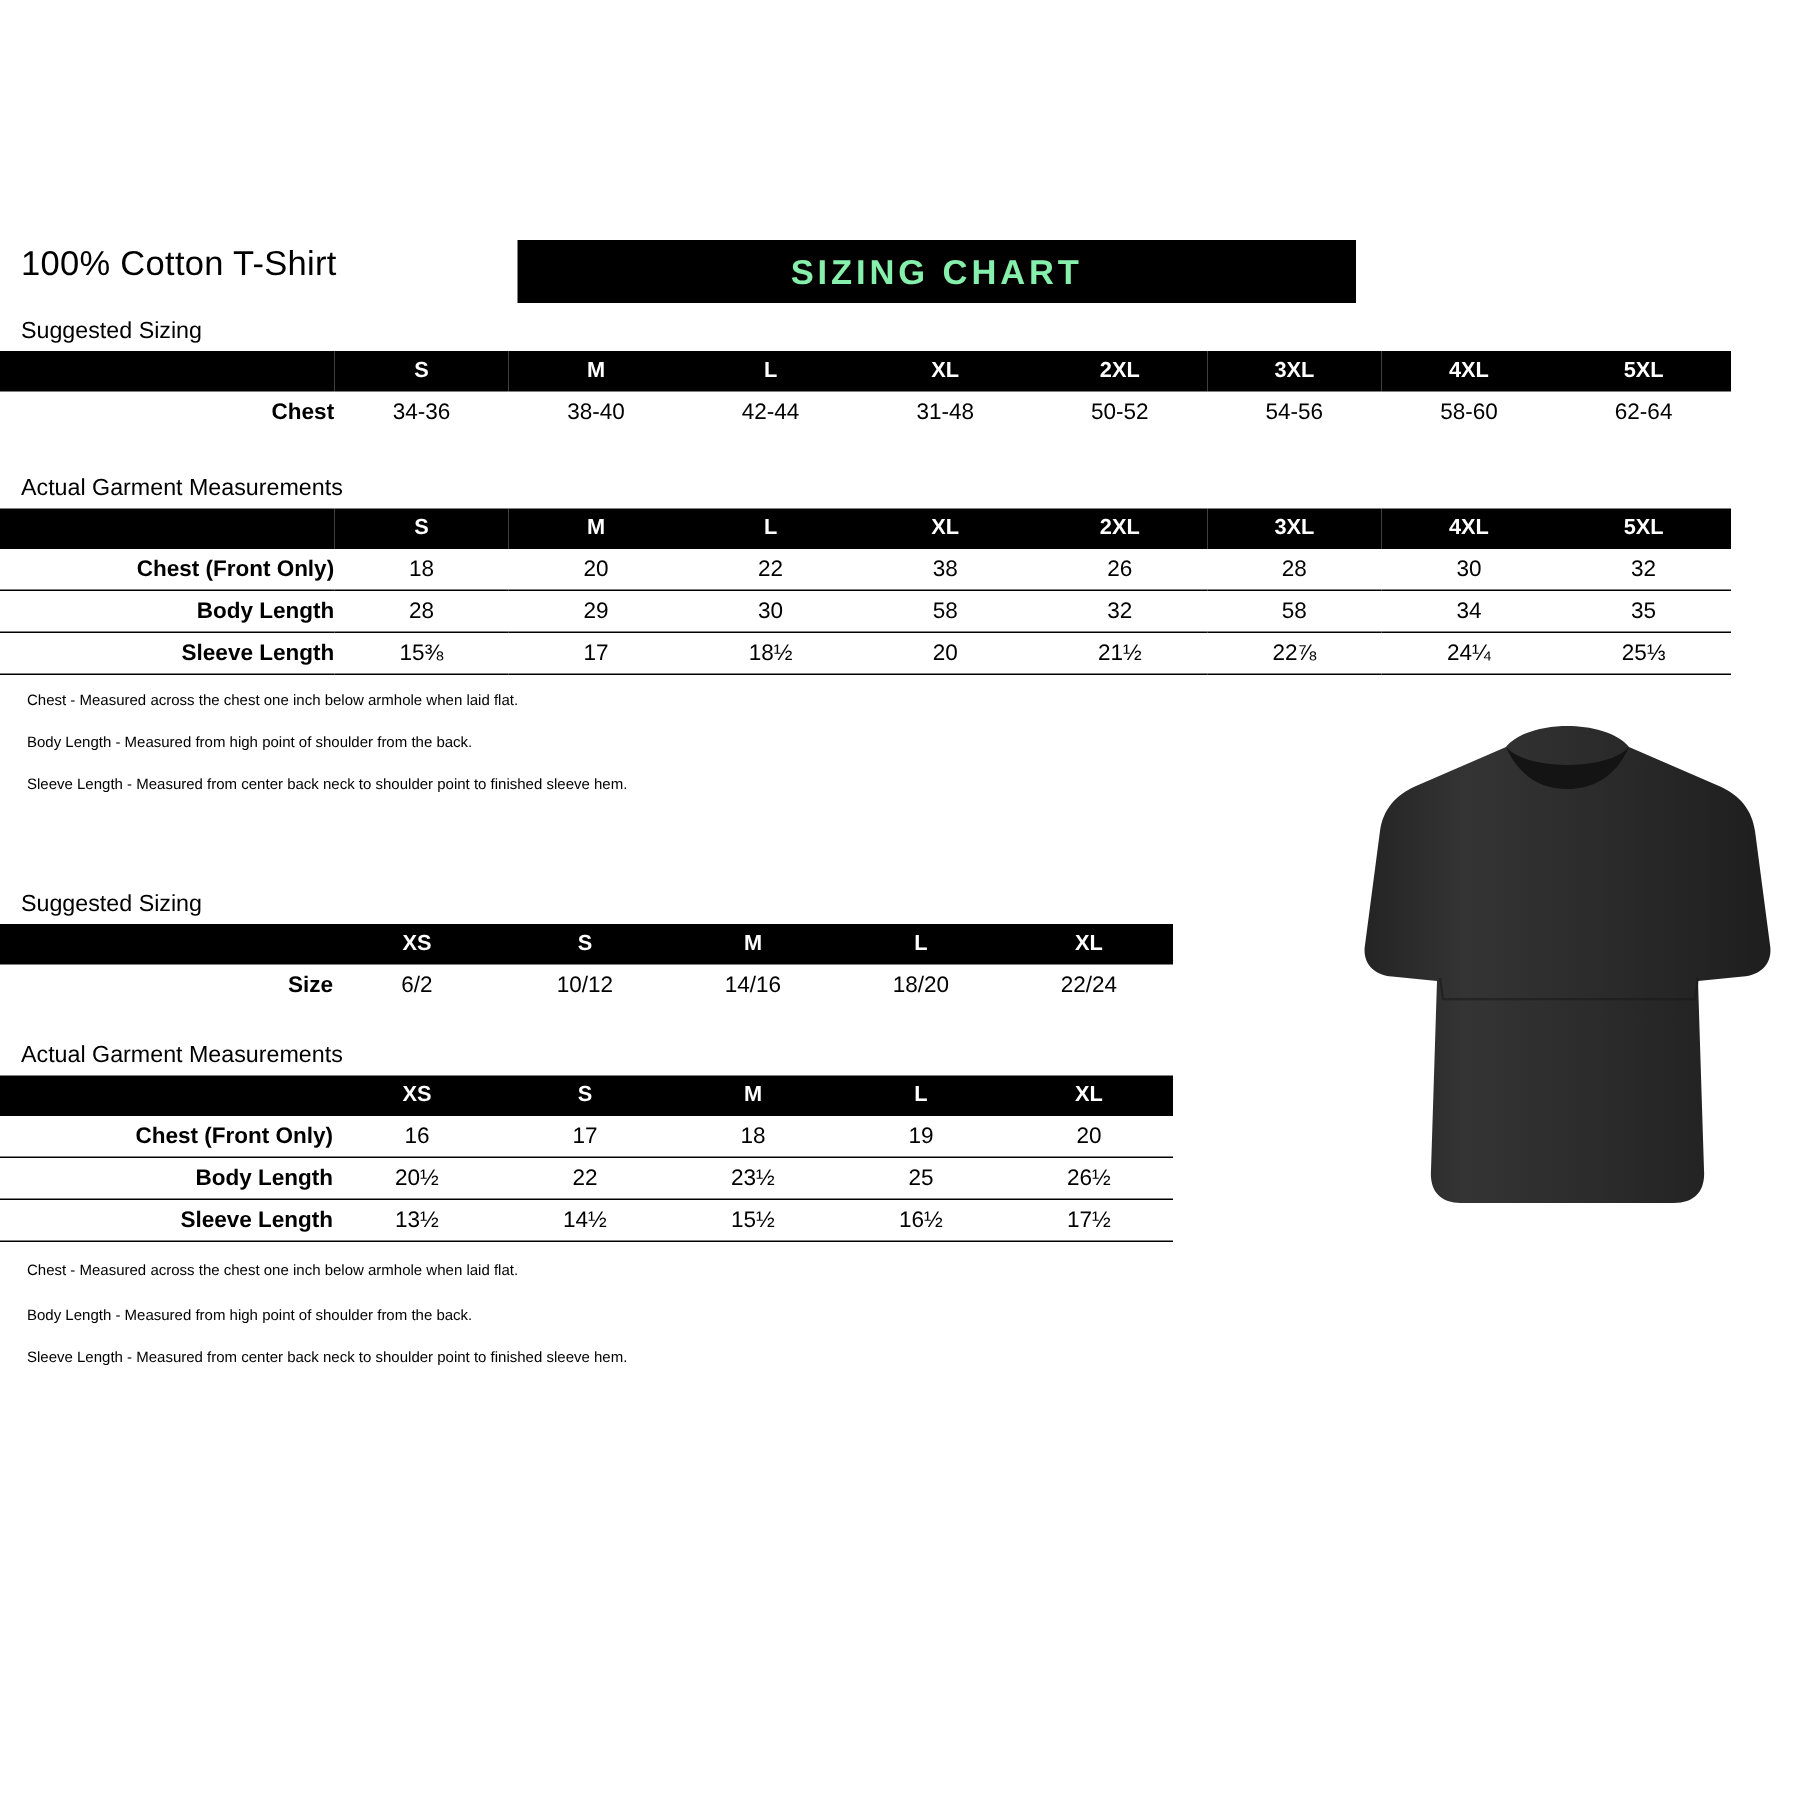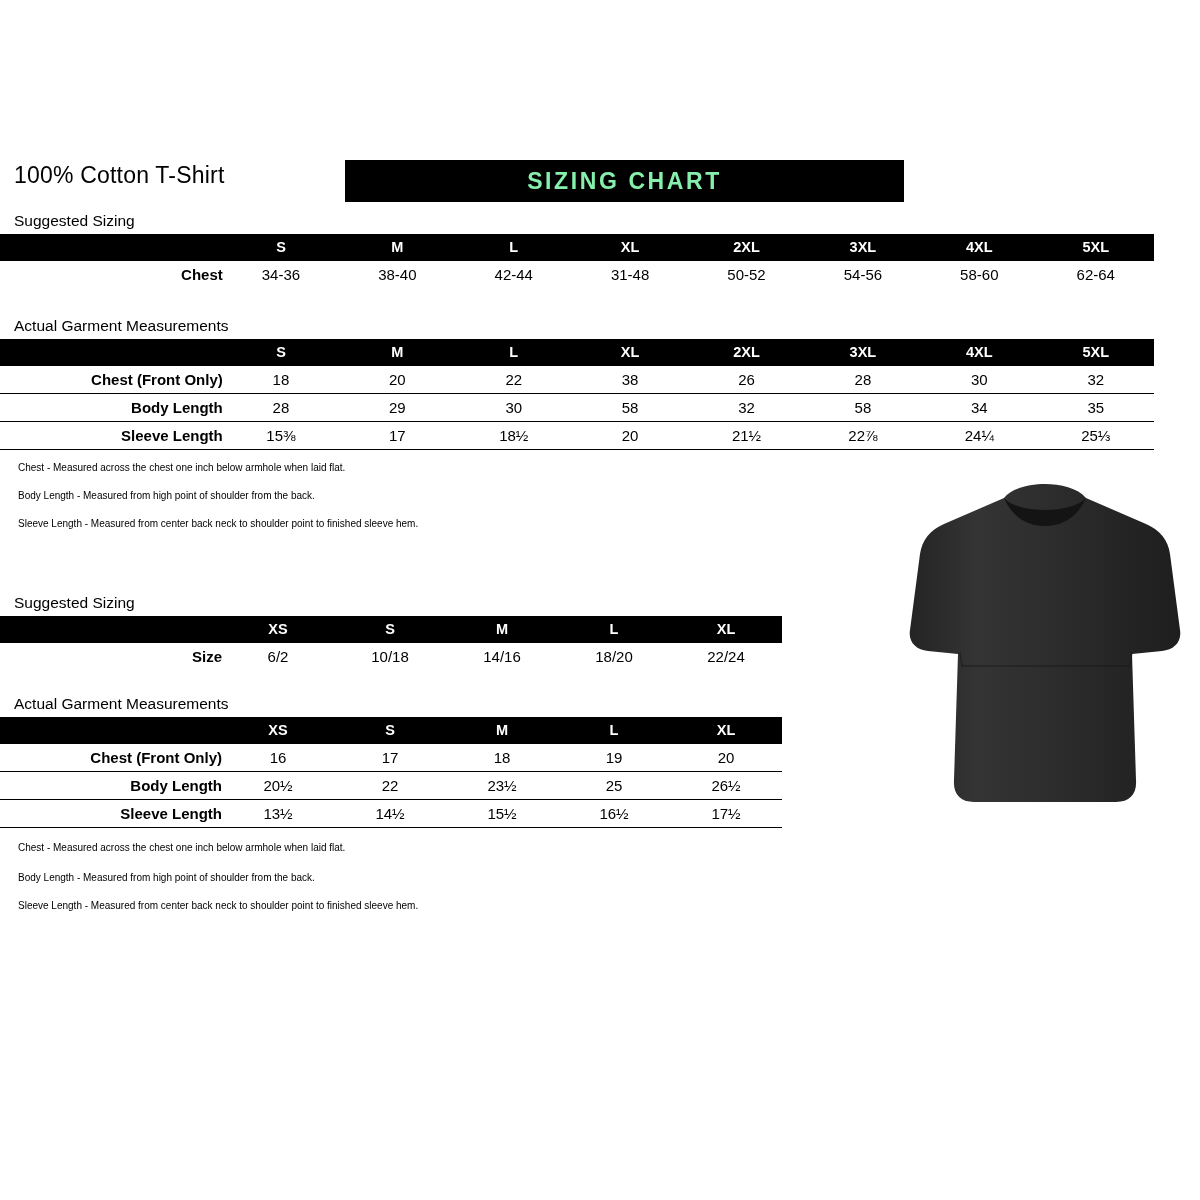--- a/index.html
+++ b/index.html
@@ -271,21 +271,21 @@
           <th>S</th>
           <th>M</th>
           <th>L</th>
           <th>XL</th>
         </tr>
       </thead>
     <tbody>
         <tr>
           <td class="rowlabel">Size</td>
           <td>6/2</td>
-          <td>10/18</td>
+          <td>10/12</td>
           <td>14/16</td>
           <td>18/20</td>
           <td>22/24</td>
         </tr>
       </tbody>
   </table>
 
   <div class="section-label" style="left:14px; top:695px;">Actual Garment Measurements</div>
 
   <table class="sz ruled" id="youth-garment" style="left:0px; top:717px; width:780px;">

